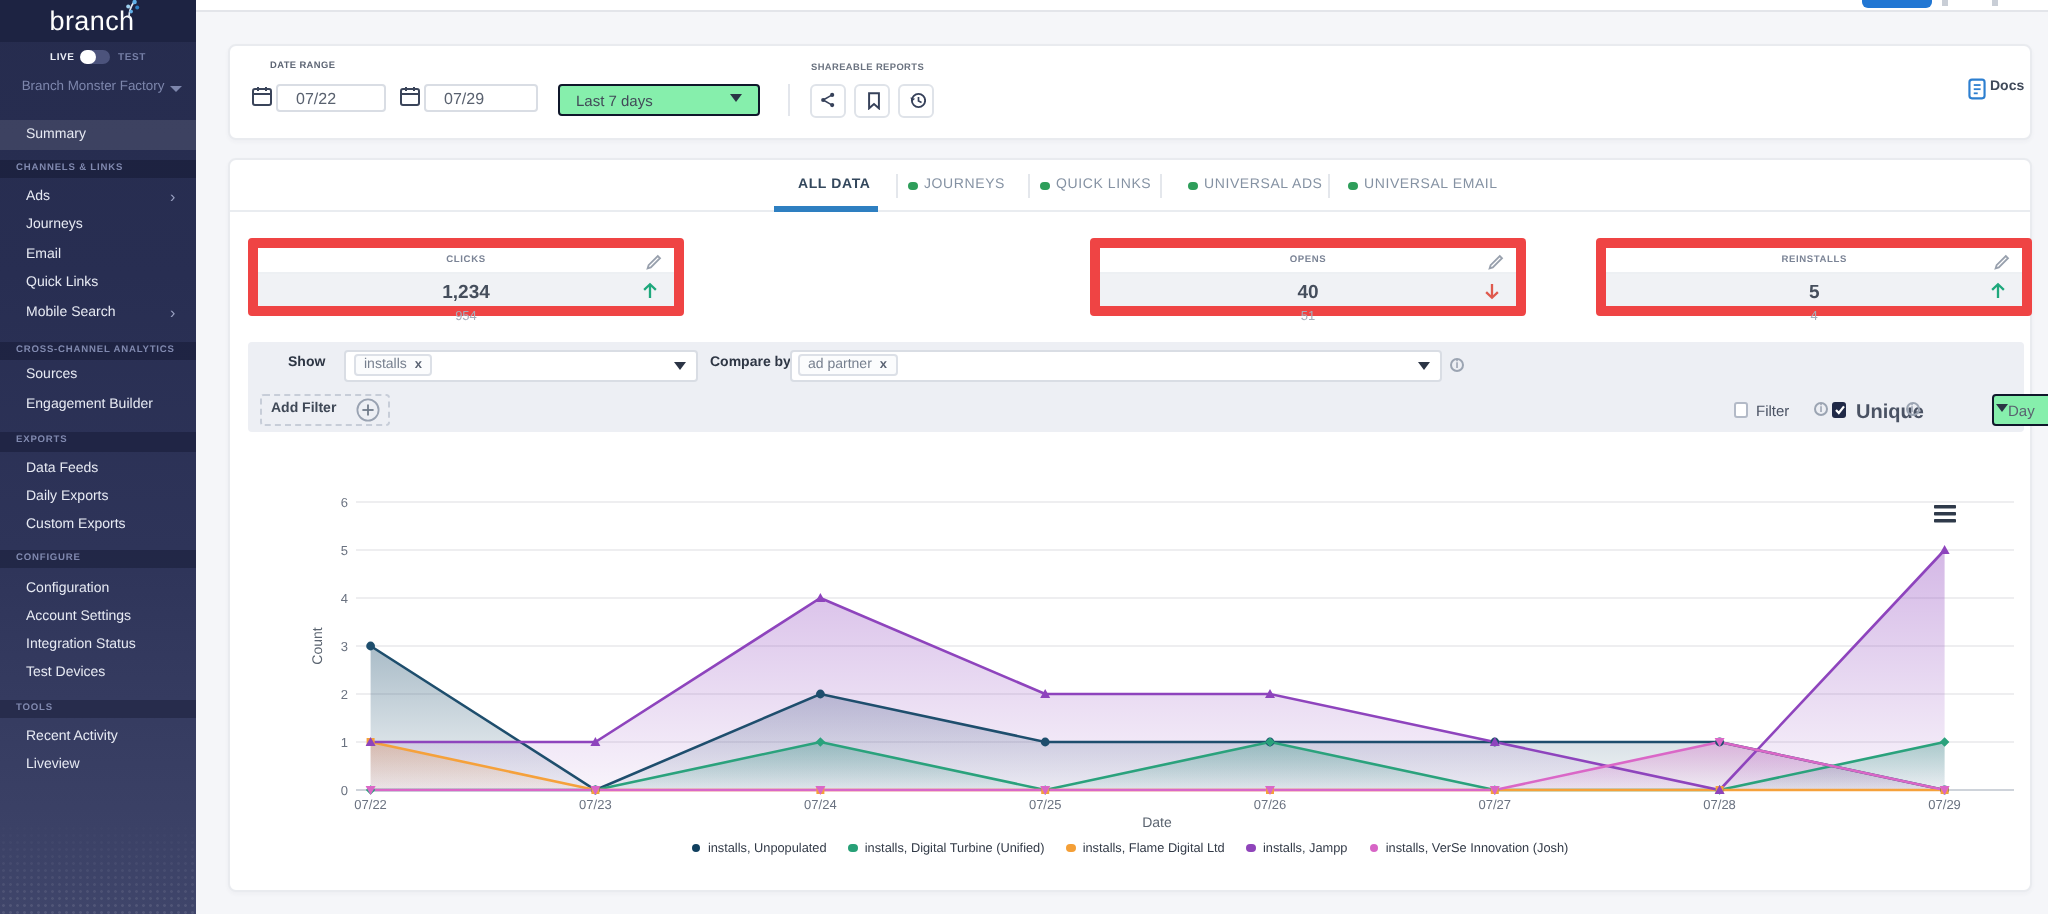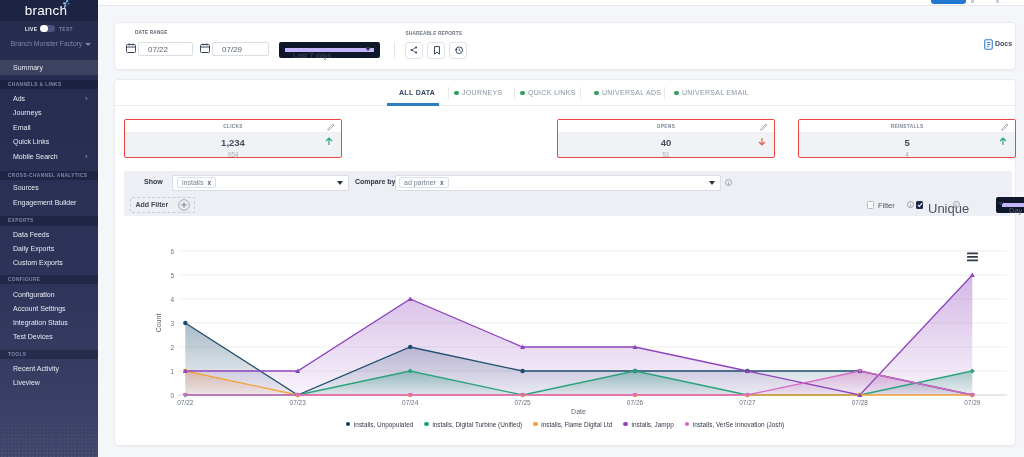--- a/index.html
+++ b/index.html
@@ -34,32 +34,32 @@
   
   .topstrip { position:absolute; left:98px; top:0; width:926px; height:6px; background:#fff; border-bottom:1px solid #e3e5ea; }
   .bluefrag { position:absolute; left:931px; top:0; width:35px; height:3.5px; background:#2277d3; border-radius:0 0 3px 3px; }
 
   
   .card { position:absolute; background:#fff; border:1px solid #e9ebef; border-radius:4px;
     box-shadow:0 1px 2px rgba(40,50,70,.04); }
   .lbl-caps { position:absolute; font-size:4.7px; font-weight:bold; letter-spacing:.2px; color:#5d6574; }
   .dinput { position:absolute; background:#fff; border:1px solid #d9dde4; border-radius:2px;
     font-size:8px; color:#59616f; padding-left:9px; }
-  .ddown { position:absolute; background:#c4b5fd; border:6px solid #0f172a; border-radius:2px; font-size:7.5px; color:#424a58; }
+  .ddown { position:absolute; background:#86efac; border:1px solid #0f172a; border-radius:2px; font-size:7.5px; color:#424a58; }
   .caret { position:absolute; width:0; height:0; border-left:3.5px solid transparent;
     border-right:3.5px solid transparent; border-top:4px solid #2b3445; }
   .iconbtn { position:absolute; width:18px; height:17px; border:1px solid #dfe3e9; border-radius:3px; background:#fff; }
 
   
   .tabtxt { position:absolute; font-size:7px; letter-spacing:.3px; color:#8592a3; white-space:nowrap; }
   .tabdot { position:absolute; width:4.5px; height:4.5px; border-radius:50%; background:#2e9e5a; }
   .tabsep { position:absolute; width:1px; height:12px; background:#e4e7ec; top:87px; }
 
   
-  .mcard { position:absolute; top:119px; width:218px; height:39px; border:1px solid #ef4444; border-radius:2px; background:#f0f2f5; }
+  .mcard { position:absolute; top:119px; width:218px; height:39px; border:5px solid #ef4444; border-radius:2px; background:#f0f2f5; }
   .mhead { position:absolute; left:0; top:0; width:100%; height:13px; background:#fff; border-bottom:1px solid #edf0f3;
     text-align:center; font-size:4.8px; font-weight:bold; letter-spacing:.3px; color:#7b8496; line-height:14px; }
   .mnum { position:absolute; left:0; top:17px; width:100%; text-align:center; font-size:9.5px; font-weight:bold; color:#454e5c; }
   .pencil { position:absolute; right:6px; top:3px; }
   .marrow { position:absolute; right:8px; top:17px; }
   .msub { position:absolute; left:0; top:31px; width:100%; text-align:center; font-size:6.5px; color:#a6adba; }
 
   
   .band { position:absolute; left:124px; top:171px; width:888px; height:45px; background:#edeff4; border-radius:2px; }
   .blbl { position:absolute; font-size:7px; font-weight:bold; color:#2e3644; }
@@ -153,21 +153,21 @@
       <div class="mhead">CLICKS</div>
       <svg class="pencil" width="8" height="8" viewBox="0 0 8 8">
         <path d="M0.8 7.2 L1.3 5.6 L5.9 1 L7 2.1 L2.4 6.7 Z" fill="none" stroke="#98a0ad" stroke-width="0.9"></path>
       </svg>
       <div class="mnum">1,234</div>
       <svg class="marrow" width="8" height="9" viewBox="0 0 9 10">
         <path d="M4.5 9 L4.5 1.6 M1.2 4.4 L4.5 1.2 L7.8 4.4" fill="none" stroke="#1ea87c" stroke-width="1.3"></path>
       </svg>
       <div class="msub">954</div>
     </div>
-  <div class="mcard" style="left:557px;padding-left:36px;">
+  <div class="mcard" style="left:545px;padding-left:36px;">
       <div class="mhead">OPENS</div>
       <svg class="pencil" width="8" height="8" viewBox="0 0 8 8">
         <path d="M0.8 7.2 L1.3 5.6 L5.9 1 L7 2.1 L2.4 6.7 Z" fill="none" stroke="#98a0ad" stroke-width="0.9"></path>
       </svg>
       <div class="mnum">40</div>
       <svg class="marrow" width="8" height="9" viewBox="0 0 9 10">
         <path d="M4.5 1 L4.5 8.4 M1.2 5.6 L4.5 8.8 L7.8 5.6" fill="none" stroke="#df5a4e" stroke-width="1.3"></path>
       </svg>
       <div class="msub">51</div>
     </div>
@@ -200,21 +200,21 @@
     <line x1="6" y1="3.2" x2="6" y2="8.8" stroke="#707a89" stroke-width="0.9"></line>
     <line x1="3.2" y1="6" x2="8.8" y2="6" stroke="#707a89" stroke-width="0.9"></line>
   </svg>
   <div class="cb" style="left:866.5px; top:201px; border:1px solid #b3bac7; background:#fff;"></div>
   <div class="abs" style="left:878px; top:200.5px; font-size:7.5px; color:#4a5263;">Filter</div>
   <div class="info" style="left:907px; top:201px;">i</div>
   <div class="cb" style="left:915.5px; top:201px; background:#202947;"></div>
   <svg class="abs" style="left:916.5px; top:202px;" width="6" height="6" viewBox="0 0 6 6">
     <path d="M1 3 L2.4 4.5 L5 1.2" fill="none" stroke="#fff" stroke-width="1.1"></path>
   </svg>
-  <div class="abs" style="left:928px; top:200.5px; font-size:13px; color:#4a5263;">Unique</div>
+  <div class="abs" style="left:928px; top:200.5px; font-size:10px; color:#4a5263;font-weight:bold;">Unique</div>
   <div class="info" style="left:952.5px; top:201px;">i</div>
   <div class="ddown" style="left:962px; top:196.5px; width:68px; height:16px; line-height:15px; padding-left:7px; color:#59616f;margin-left:34px;">Day</div>
   <div class="caret" style="left:998px; top:202px;"></div>
 
   <svg class="abs" style="left:114px; top:240px;" width="902" height="180" viewBox="114 240 902 180">
     <defs>
       <linearGradient id="gnavy" x1="0" y1="0" x2="0" y2="1">
         <stop offset="0" stop-color="#1e4e6d" stop-opacity="0.38"></stop>
           <stop offset="1" stop-color="#1e4e6d" stop-opacity="0.06"></stop>
       </linearGradient>

